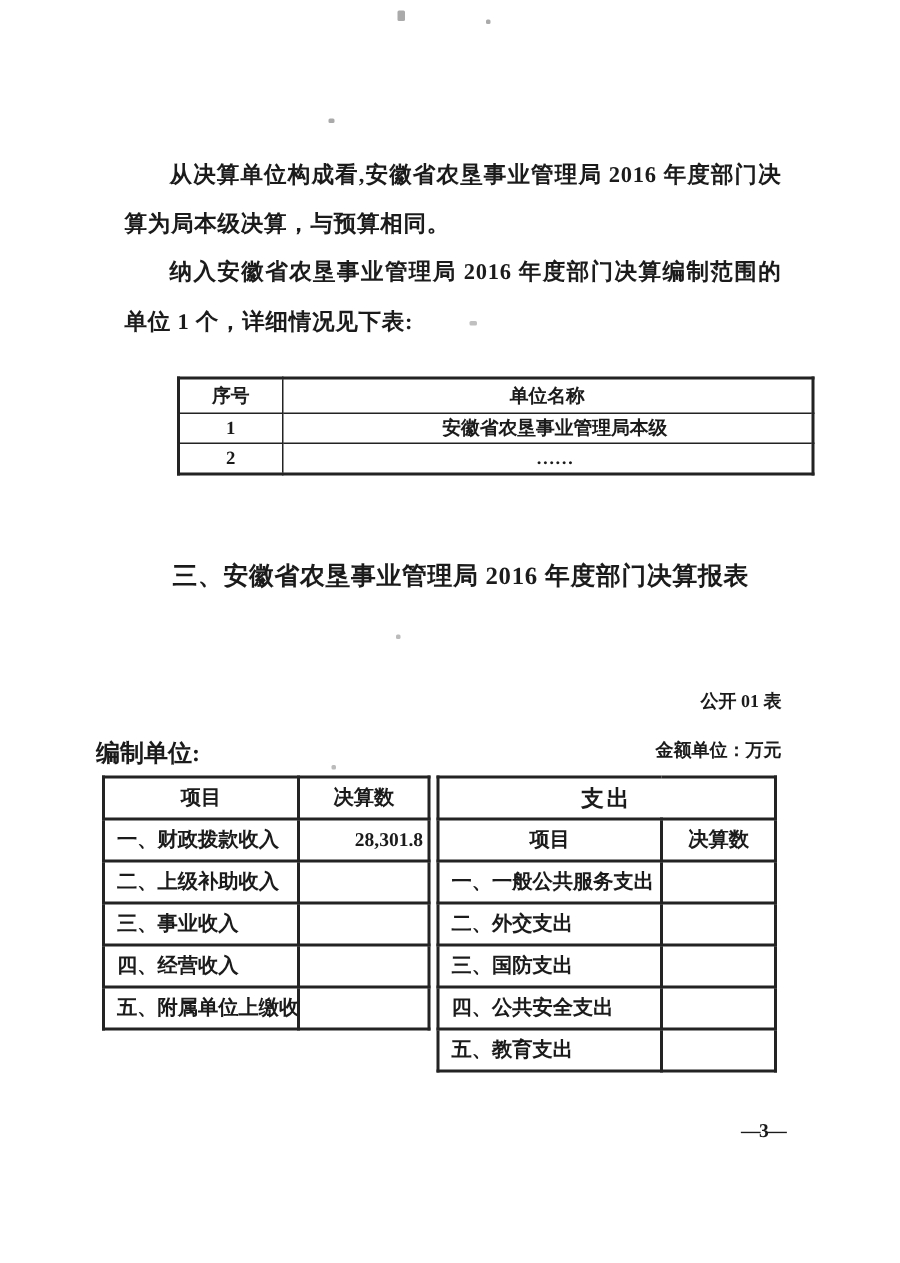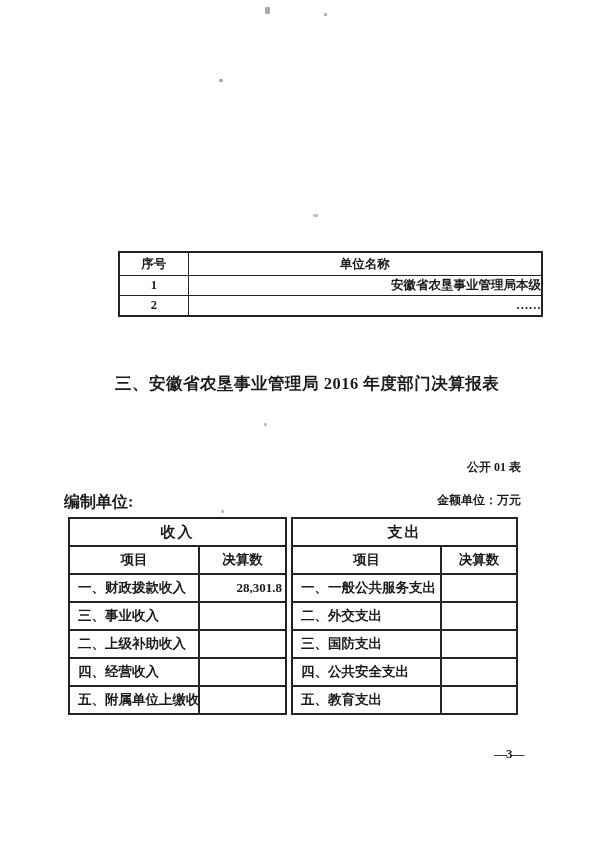--- a/index.html
+++ b/index.html
@@ -24,21 +24,21 @@
     border-collapse:collapse; table-layout:fixed;
     font-size:12.5px; font-weight:700;
     border:2px solid #232323;
   }
   .unit-table th, .unit-table td {
     border:1px solid #232323; padding:0; white-space:nowrap; overflow:hidden;
   }
   .unit-table th { height:22px; text-align:center; }
   .unit-table td { height:19px; }
   .unit-table .seq { text-align:center; }
-  .unit-table .uname { text-align:right; padding-left:10px; }
+  .unit-table .uname { text-align:center; padding-left:10px; }
 
   
   .section-heading {
     position:absolute; left:115px; top:373px;
     font-size:16.5px; font-weight:700; letter-spacing:0.5px; white-space:nowrap;
   }
   .table-title {
     position:absolute; left:322px; top:427px; transform:translateX(-50%);
     font-size:17px; font-weight:700; letter-spacing:1px; white-space:nowrap;
   }
@@ -82,20 +82,24 @@
 
 <div class="page">
 
   <div class="speck sp1"></div>
   <div class="speck sp2"></div>
   <div class="speck sp3"></div>
   <div class="speck sp4"></div>
   <div class="speck sp5"></div>
   <div class="speck sp6"></div>
 
+  <div class="intro">
+    <p>从决算单位构成看,安徽省农垦事业管理局 2016 年度部门决算为局本级决算，与预算相同。</p>
+    <p>纳入安徽省农垦事业管理局 2016 年度部门决算编制范围的单位 1 个，详细情况见下表:</p>
+  </div>
 
   <table class="unit-table">
     <colgroup>
         <col style="width:69px">
         <col>
       </colgroup>
     <tbody>
       <tr>
         <th>序号</th>
         <th>单位名称</th>
@@ -117,36 +121,33 @@
   <div class="prepared-label">编制单位:</div>
   <div class="unit-label">金额单位：万元</div>
 
   <table class="main-table income-table">
     <colgroup>
         <col style="width:130px">
         <col>
       </colgroup>
     <tbody>
       <tr>
-        <th class="group-cell" colspan="2">收入</th>
-      </tr>
-      <tr>
         <th class="colhead">项目</th>
         <th class="colhead">决算数</th>
       </tr>
       <tr>
         <td class="item">一、财政拨款收入</td>
         <td class="amt">28,301.8</td>
       </tr>
       <tr>
-        <td class="item">三、事业收入</td>
+        <td class="item">二、上级补助收入</td>
         <td class="amt"></td>
       </tr>
       <tr>
-        <td class="item">二、上级补助收入</td>
+        <td class="item">三、事业收入</td>
         <td class="amt"></td>
       </tr>
       <tr>
         <td class="item">四、经营收入</td>
         <td class="amt"></td>
       </tr>
       <tr>
         <td class="item">五、附属单位上缴收入</td>
         <td class="amt"></td>
       </tr>

